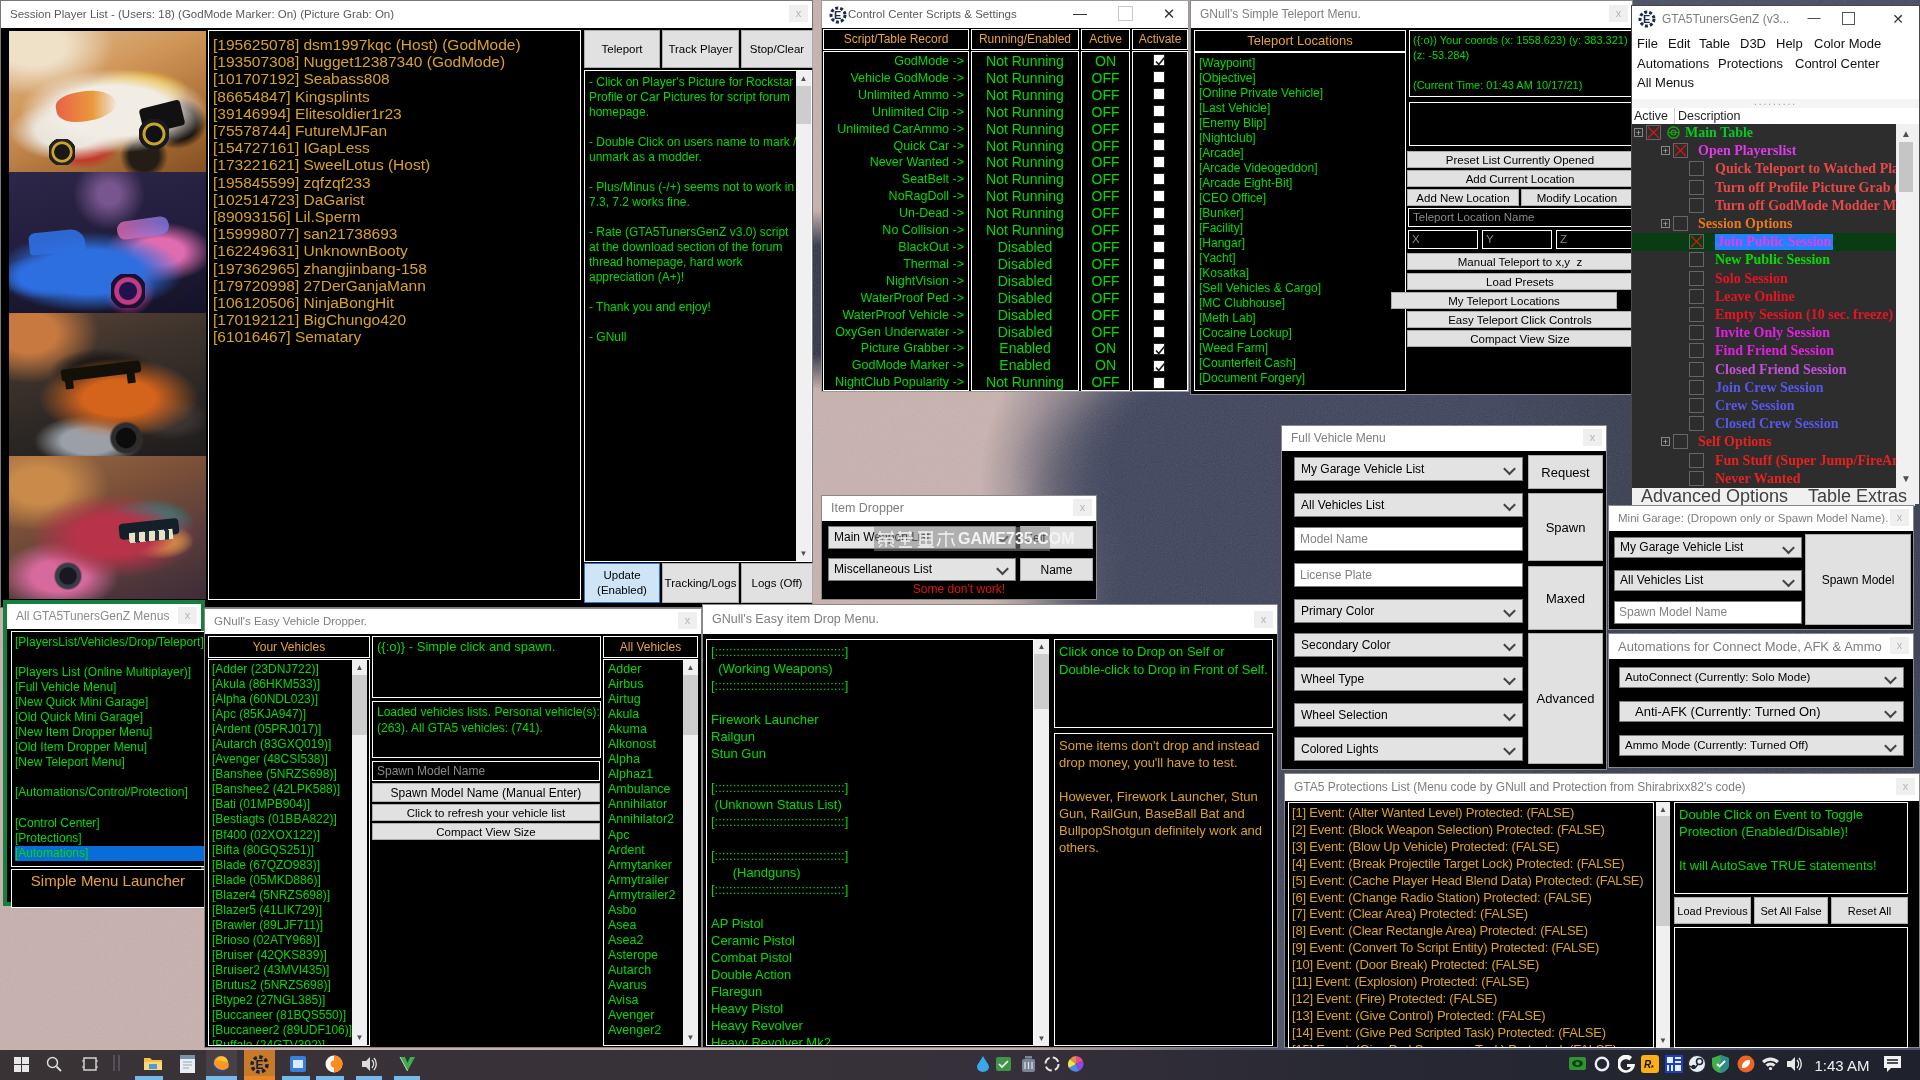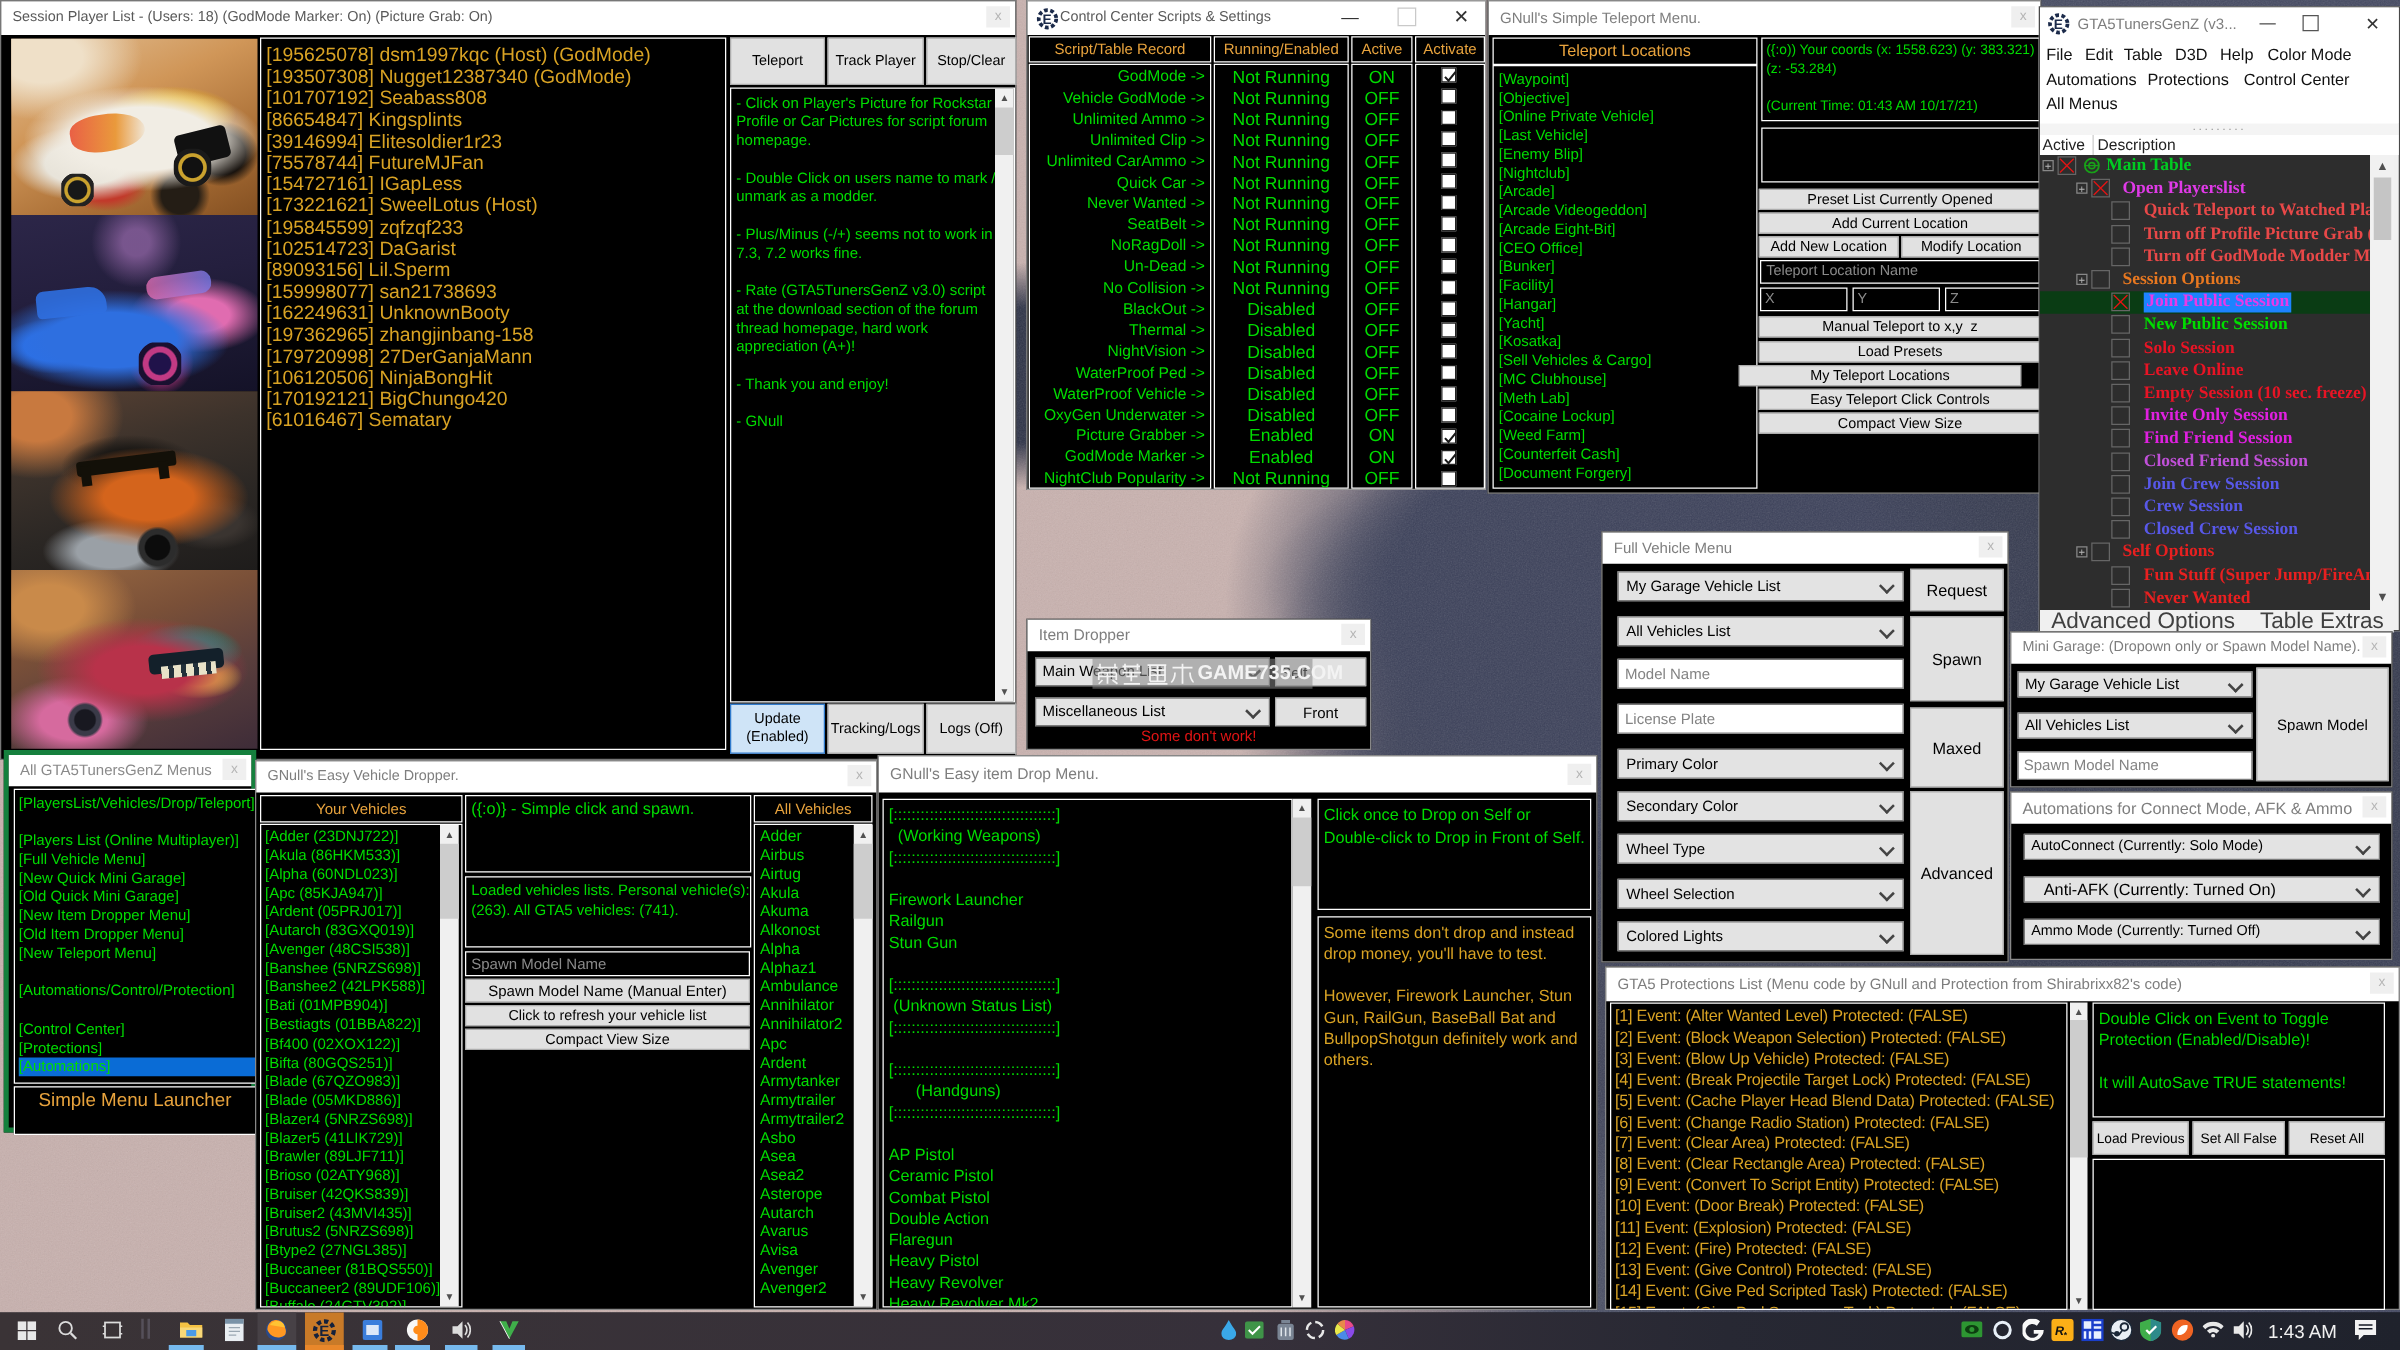--- a/index.html
+++ b/index.html
@@ -354,21 +354,21 @@
   <div class="btn" style="left:246px;top:140px;width:75px;height:64px;font-size:13px">Maxed</div>
   <div class="btn" style="left:246px;top:207px;width:75px;height:131px;font-size:13px">Advanced</div>
 </div>
 
 <div class="w" id="idrop" style="left:821px;top:495px;width:276px;height:105px;background:#000;border:1px solid #888">
   <div class="tb" style="height:25px;line-height:25px;font-size:12.5px">Item Dropper</div>
   <div class="tbx" style="top:3px">x</div>
   <div class="dd" style="left:6px;top:30px;width:188px;height:23px;font-size:12px;line-height:21px;padding-left:5px">Main Weapon List</div>
   <div class="btn" style="left:198px;top:30px;width:73px;height:23px;font-size:12px;justify-content:flex-start;padding-left:4px">Self</div>
   <div class="dd" style="left:6px;top:62px;width:188px;height:23px;font-size:12px;line-height:21px;padding-left:5px">Miscellaneous List</div>
-  <div class="btn" style="left:198px;top:62px;width:73px;height:23px;font-size:12px">Front</div>
+  <div class="btn" style="left:198px;top:62px;width:73px;height:23px;font-size:12px">Name</div>
   <div style="position:absolute;left:0;top:86px;width:100%;text-align:center;color:#e01414;font-size:12px">Some don't work!</div>
 </div>
 
 <div class="w" style="left:874px;top:527px;width:176px;height:24px;background:rgba(135,135,135,.55)">
 <svg style="position:absolute;left:3px;top:3px" width="78" height="18" viewBox="0 0 78 18" stroke="#f3f3f3" stroke-width="1.4" fill="none">
 <path d="M1 4 h16 M3 1 v4 M15 1 v4 M2 8 h14 M2 11 h14 M2 8 v6 M16 8 v6 M5 14 l-3 3 M13 14 l4 3 M9 8 v9"></path>
 <path d="M21 3 h14 M23 1 v5 M33 1 v5 M21 8 h15 M28 8 v7 M22 17 h13 M24 11 h9"></path>
 <path d="M41 2 h15 M43 2 v13 M55 2 v13 M43 6 h12 M43 10 h12 M43 15 h12 M49 2 v13 M41 17 h16"></path>
 <path d="M61 4 h16 M69 1 v16 M63 8 c0 4 -1 6 -3 8 M75 8 c0 4 1 6 3 8"></path>
 </svg>

